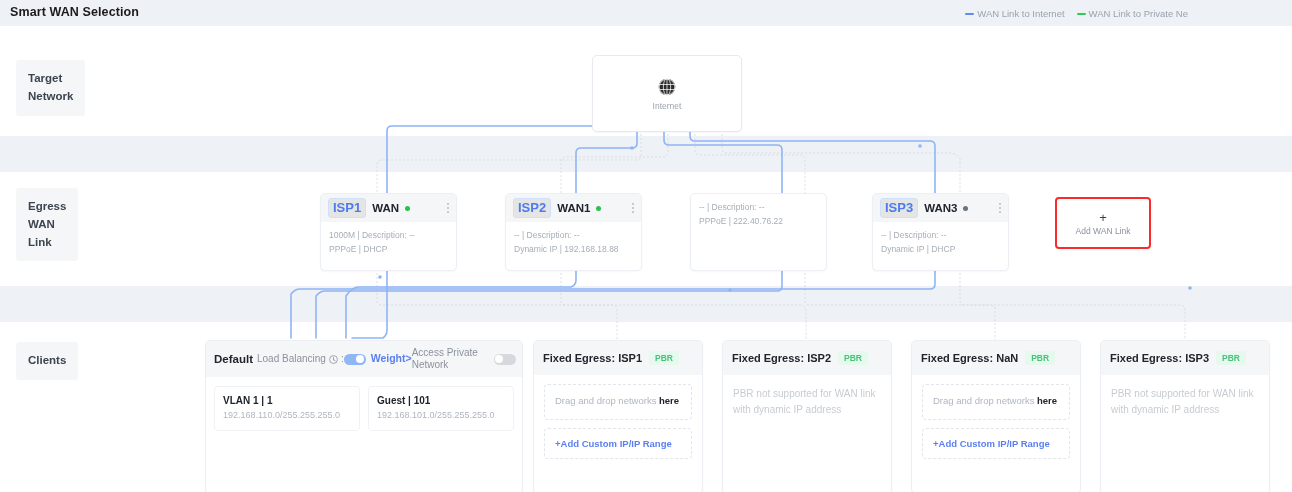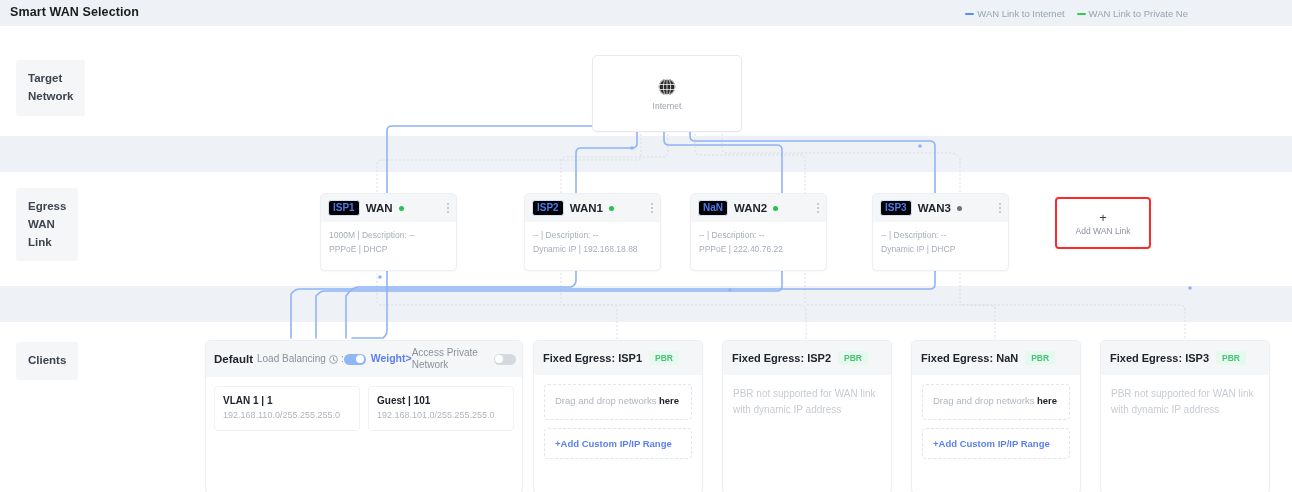--- a/index.html
+++ b/index.html
@@ -56,21 +56,21 @@
   .wan-card{
     position:absolute;top:193px;width:135px;height:76px;
     background:#fff;border:1px solid #eceff3;border-radius:5px;overflow:hidden;
     box-shadow:0 1px 2px rgba(20,40,70,.04);
   }
   .wan-head{
     height:28px;background:#f5f6f8;
     display:flex;align-items:center;padding:0 7px;gap:6px;
   }
   .isp-badge{
-    font-size:10px;color:#4b7bec;border:1px solid #cfe0fb;background:#000000;
+    font-size:13px;color:#4b7bec;border:1px solid #cfe0fb;background:#e5e5e5;
     border-radius:3px;padding:1px 4px;line-height:1.2;font-weight:bold;
   }
   .wan-name{font-size:11.5px;font-weight:bold;color:#20252c;}
   .status-dot{width:5px;height:5px;border-radius:50%;display:inline-block;}
   .kebab{margin-left:auto;color:#b6bcc5;font-size:10px;letter-spacing:0;line-height:7px;
          display:flex;flex-direction:column;align-items:center;cursor:pointer;}
   .kebab i{width:2px;height:2px;background:#b6bcc5;border-radius:50%;display:block;margin:1px 0;}
   .wan-body{padding:6px 8px;font-size:8.5px;color:#a7aeb8;line-height:1.65;}
   
   .add-wan{
@@ -217,48 +217,38 @@
         <i></i>
         <i></i>
       </span>
   </div>
   <div class="wan-body">
     <div>1000M | Description: --</div>
     <div>PPPoE | DHCP</div>
   </div>
 </div>
 
-<div class="wan-card" id="wan-1" style="left:524px">
+<div class="wan-card" id="wan-1" style="left:505px">
   <div class="wan-head">
     <span class="isp-badge">ISP2</span>
     <span class="wan-name">WAN1</span>
     <span class="status-dot" style="background:#27c24c"></span>
     <span class="kebab">
         <i></i>
         <i></i>
         <i></i>
       </span>
   </div>
   <div class="wan-body">
     <div>-- | Description: --</div>
     <div>Dynamic IP | 192.168.18.88</div>
   </div>
 </div>
 
 <div class="wan-card" id="wan-2" style="left:690px">
-  <div class="wan-head">
-    <span class="isp-badge">NaN</span>
-    <span class="wan-name">WAN2</span>
-    <span class="status-dot" style="background:#27c24c"></span>
-    <span class="kebab">
-        <i></i>
-        <i></i>
-        <i></i>
-      </span>
-  </div>
   <div class="wan-body">
     <div>-- | Description: --</div>
     <div>PPPoE | 222.40.76.22</div>
   </div>
 </div>
 
 <div class="wan-card" id="wan-3" style="left:872px">
   <div class="wan-head">
     <span class="isp-badge">ISP3</span>
     <span class="wan-name">WAN3</span>

